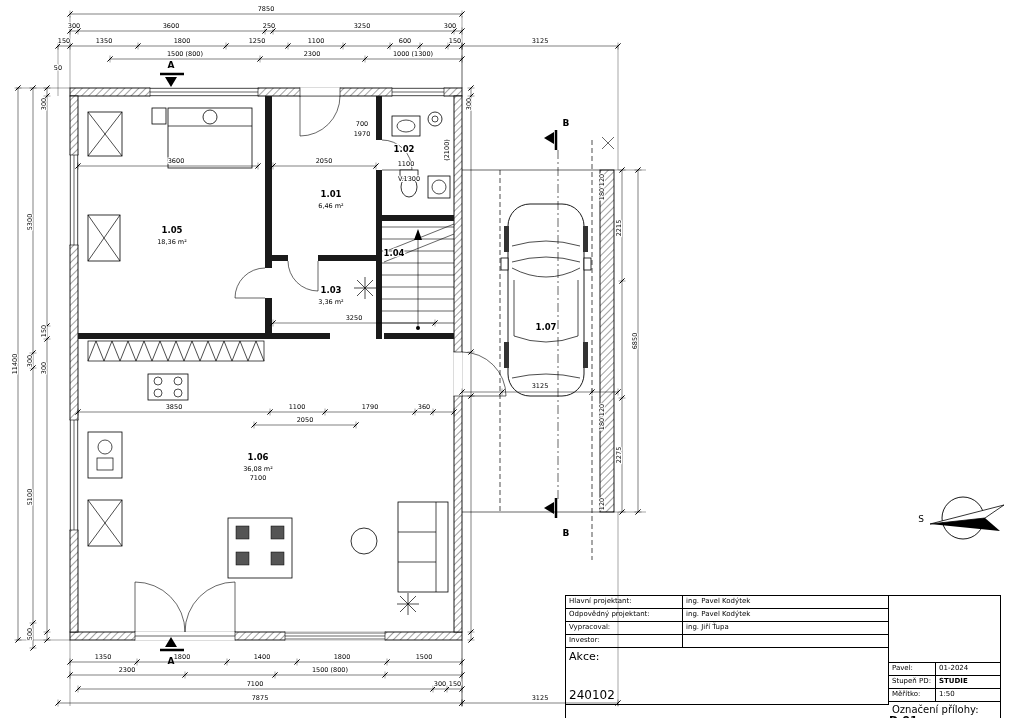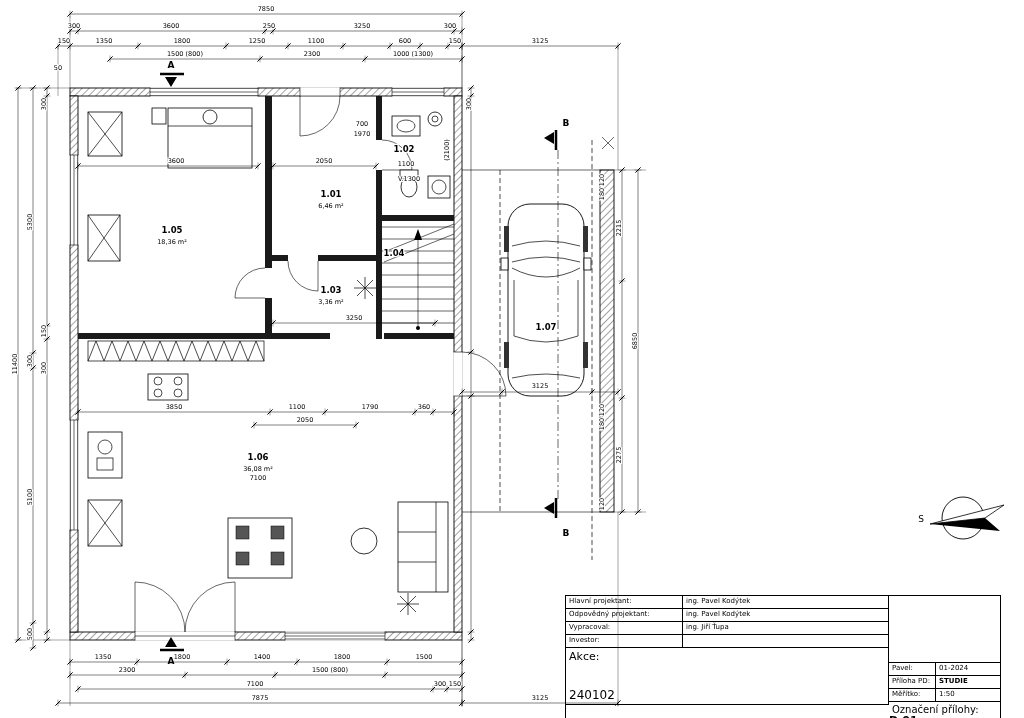--- a/index.html
+++ b/index.html
@@ -495,21 +495,21 @@
 
   <div class="tbc" style="left:0;top:52px;width:323px;height:57px;">
     <div class="akce-label">Akce:</div>
     <div class="proj-num">240102</div>
   </div>
 
 
   <div class="tbc noR" style="left:323px;top:0;width:111px;height:67px;"></div>
   <div class="tbc" style="left:323px;top:67px;width:47px;height:13px;">Pavel:</div>
   <div class="tbc noR" style="left:370px;top:67px;width:64px;height:13px;">01-2024</div>
-  <div class="tbc" style="left:323px;top:80px;width:47px;height:13px;">Příloha PD:</div>
+  <div class="tbc" style="left:323px;top:80px;width:47px;height:13px;">Stupeň PD:</div>
   <div class="tbc noR" style="left:370px;top:80px;width:64px;height:13px;font-weight:bold;">STUDIE</div>
   <div class="tbc" style="left:323px;top:93px;width:47px;height:13px;">Měřítko:</div>
   <div class="tbc noR" style="left:370px;top:93px;width:64px;height:13px;">1:50</div>
   <div class="tbc noR noB" style="left:323px;top:106px;width:111px;height:31px;">
     <div class="ozn-label">Označení přílohy:</div>
     <div class="ozn-value">D.01</div>
   </div>
 </div>
 
 </div>

